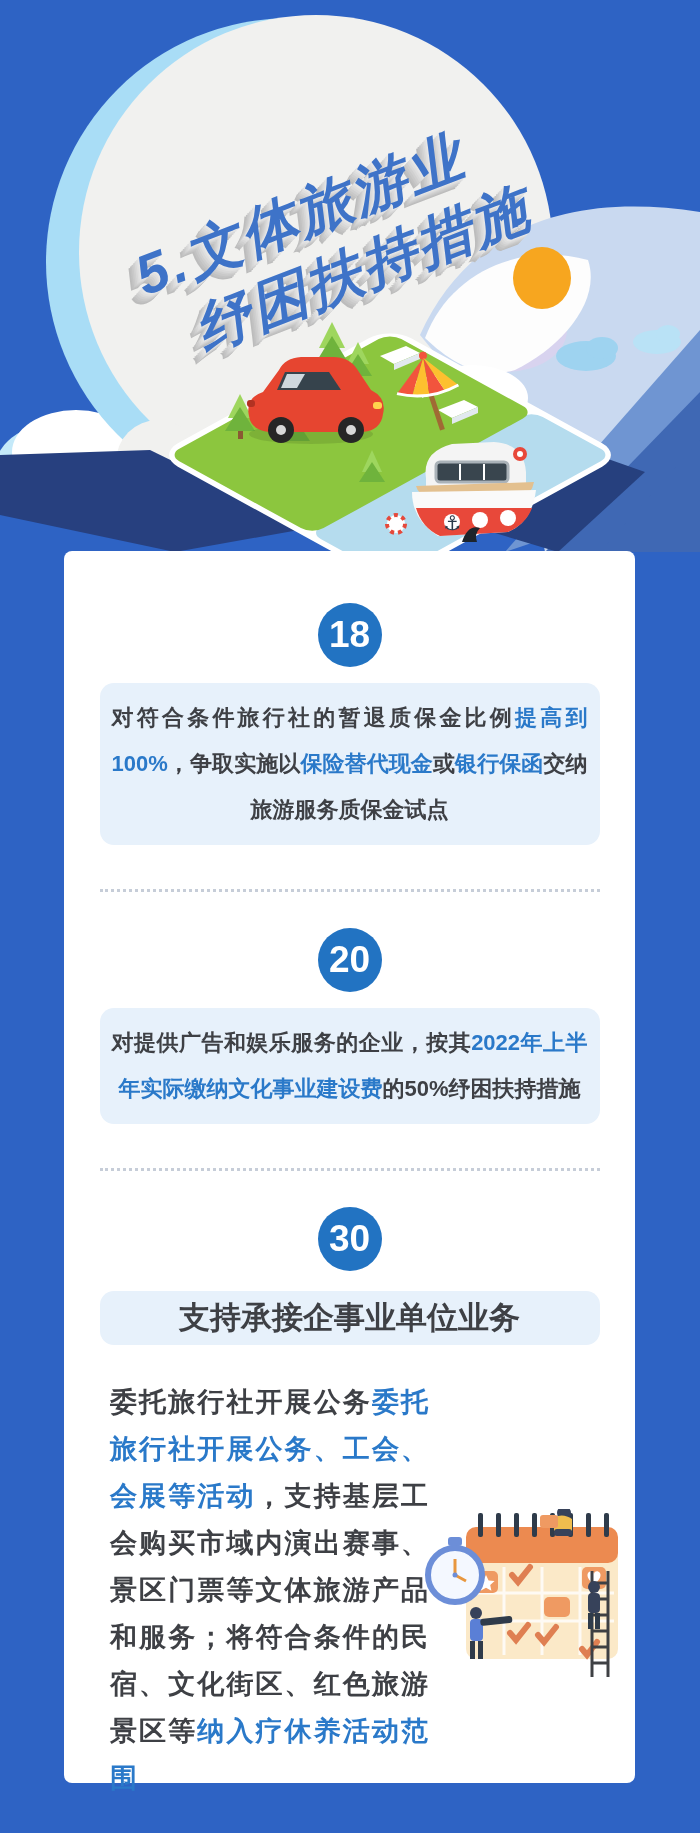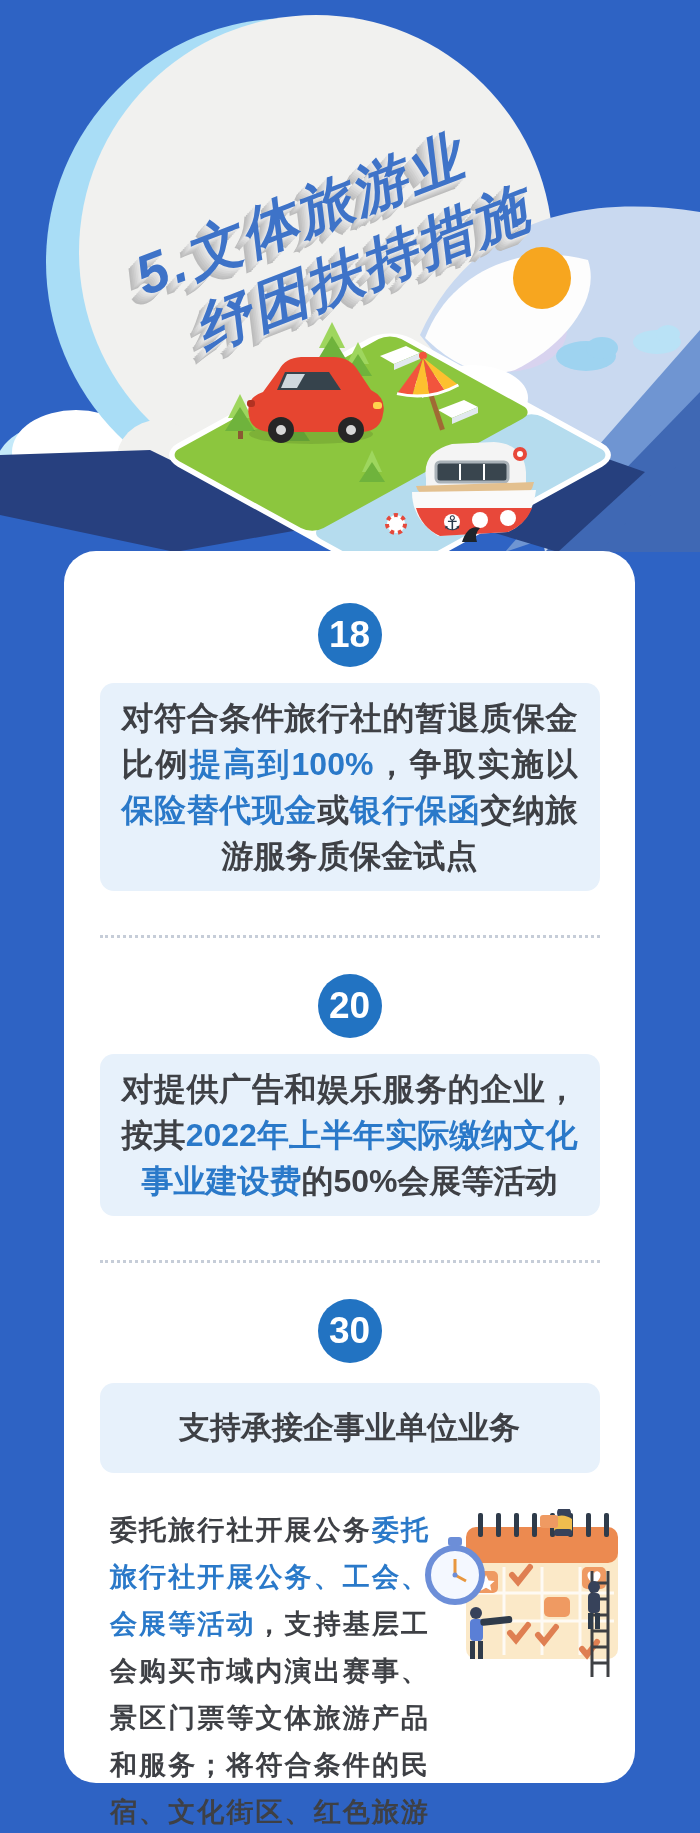--- a/index.html
+++ b/index.html
@@ -16,38 +16,38 @@
     text-shadow:
       -2px 1px 0 #e6e6e6,-4px 2px 0 #dfdfdf,-6px 3px 0 #d8d8d8,
       -8px 4px 0 #d0d0d0,-10px 5px 0 #c9c9c9,-12px 6px 0 #c2c2c2,
       -14px 7px 0 #bcbcbc;
   }
   .hero-title .line2{margin-left:36px;margin-top:16px;}
 
   
   .card{
     position:absolute;left:64px;top:551px;width:571px;height:1232px;
-    background:#ffffff;border-radius:32px;
+    background:#ffffff;border-radius:8px;
   }
   .badge{
     width:64px;height:64px;border-radius:50%;background:#2273c2;color:#ffffff;
     font-size:37px;font-weight:700;display:flex;align-items:center;justify-content:center;
     margin:36px auto 0;
   }
   .badge.first{margin-top:52px;}
   .info-box{
     width:500px;box-sizing:border-box;margin:16px auto 0;
-    background:#e7f1fb;border-radius:14px;padding:12px 22px;
-    font-size:32px;font-weight:700;line-height:46px;color:#3e4045;
+    background:#e7f1fb;border-radius:14px;padding:12px 12px;
+    font-size:22px;font-weight:700;line-height:46px;color:#3e4045;
     text-align:justify;text-align-last:center;
   }
   .divider{width:500px;margin:44px auto 0;border-top:3px dotted #c6cdd8;height:0;}
   .pill{
     width:500px;box-sizing:border-box;margin:20px auto 0;
-    background:#e7f1fb;border-radius:14px;padding:24px 0;
+    background:#e7f1fb;border-radius:14px;padding:6px 0;
     font-size:31px;font-weight:700;color:#3e4045;text-align:center;
   }
   .para{
     width:318px;margin:34px 0 0 46px;
     font-size:27px;font-weight:700;line-height:47px;color:#3e4045;text-align:justify;
   }
   .seg-dark{color:#3e4045;}
   .seg-blue{color:#2a79c9;}
   .calendar-wrap{position:absolute;left:350px;top:958px;width:216px;height:176px;}
 </style>
@@ -193,21 +193,21 @@
   </div>
 
   <div class="card">
 
     <div class="badge first">18</div>
     <div class="info-box"><span class="seg-dark">对符合条件旅行社的暂退质保金比例</span><span class="seg-blue">提高到100%</span><span class="seg-dark">，争取实施以</span><span class="seg-blue">保险替代现金</span><span class="seg-dark">或</span><span class="seg-blue">银行保函</span><span class="seg-dark">交纳旅游服务质保金试点</span></div>
 
     <div class="divider"></div>
 
     <div class="badge">20</div>
-    <div class="info-box"><span class="seg-dark">对提供广告和娱乐服务的企业，按其</span><span class="seg-blue">2022年上半年实际缴纳文化事业建设费</span><span class="seg-dark">的50%会展等活动</span></div>
+    <div class="info-box"><span class="seg-dark">对提供广告和娱乐服务的企业，按其</span><span class="seg-blue">2022年上半年实际缴纳文化事业建设费</span><span class="seg-dark">的50%纾困扶持措施</span></div>
 
     <div class="divider"></div>
 
     <div class="badge">30</div>
     <div class="pill">支持承接企事业单位业务</div>
     <div class="para"><span class="seg-dark">委托旅行社开展公务</span><span class="seg-blue">委托旅行社开展公务、工会、会展等活动</span><span class="seg-dark">，支持基层工会购买市域内演出赛事、景区门票等文体旅游产品和服务；将符合条件的民宿、文化街区、红色旅游景区等</span><span class="seg-blue">纳入疗休养活动范围</span></div>
 
     <div class="calendar-wrap">
       <svg width="216" height="176" viewBox="0 0 216 176">
 

